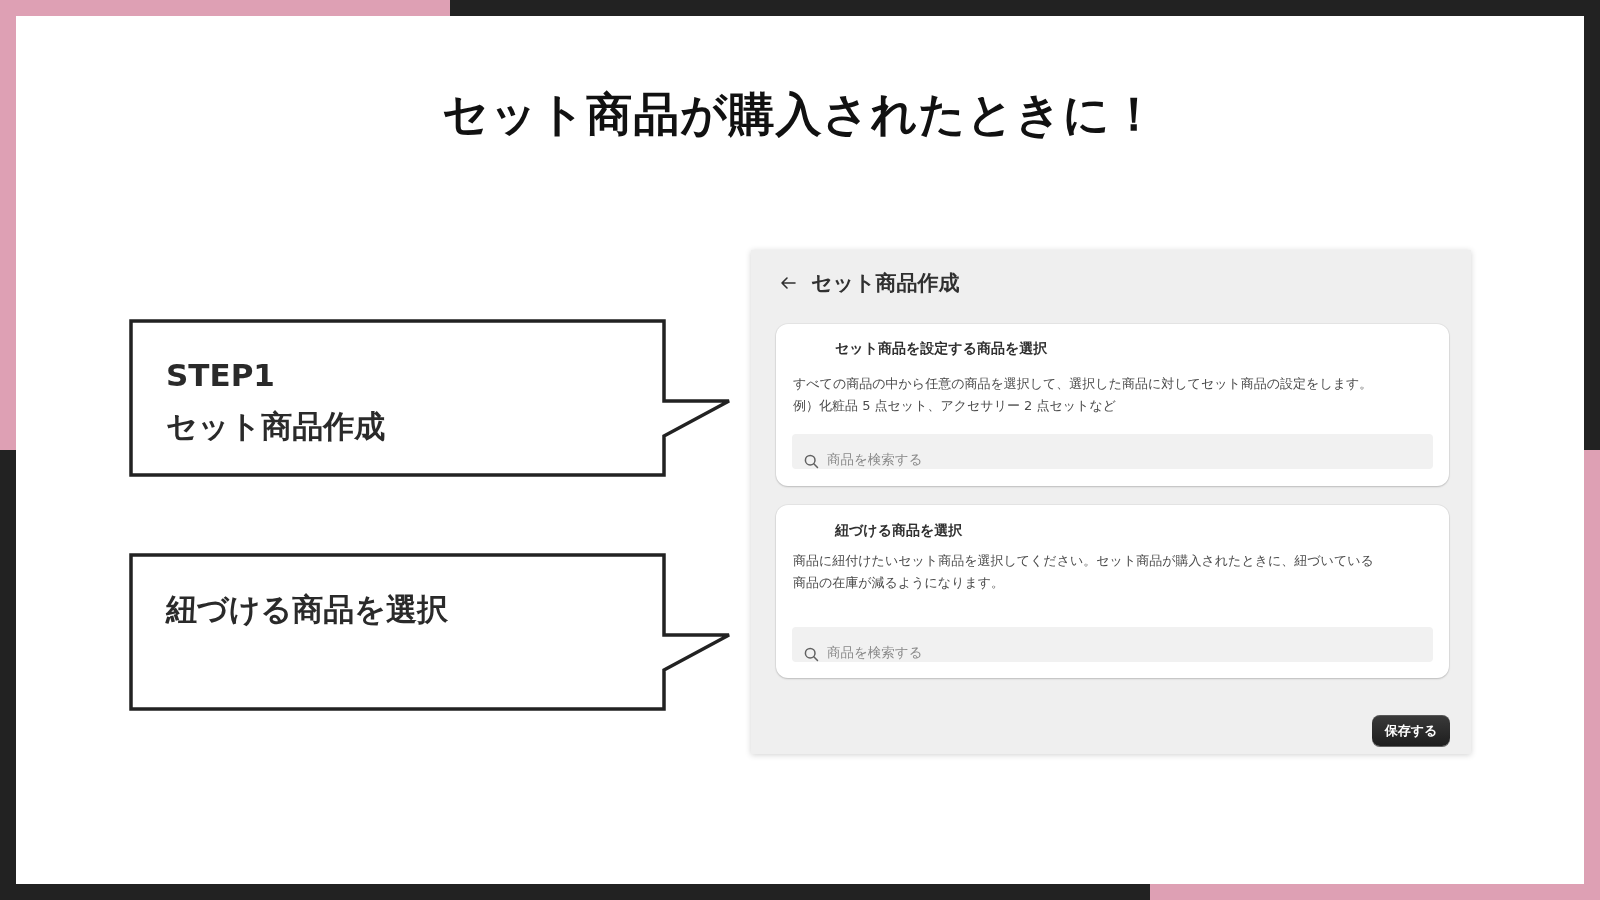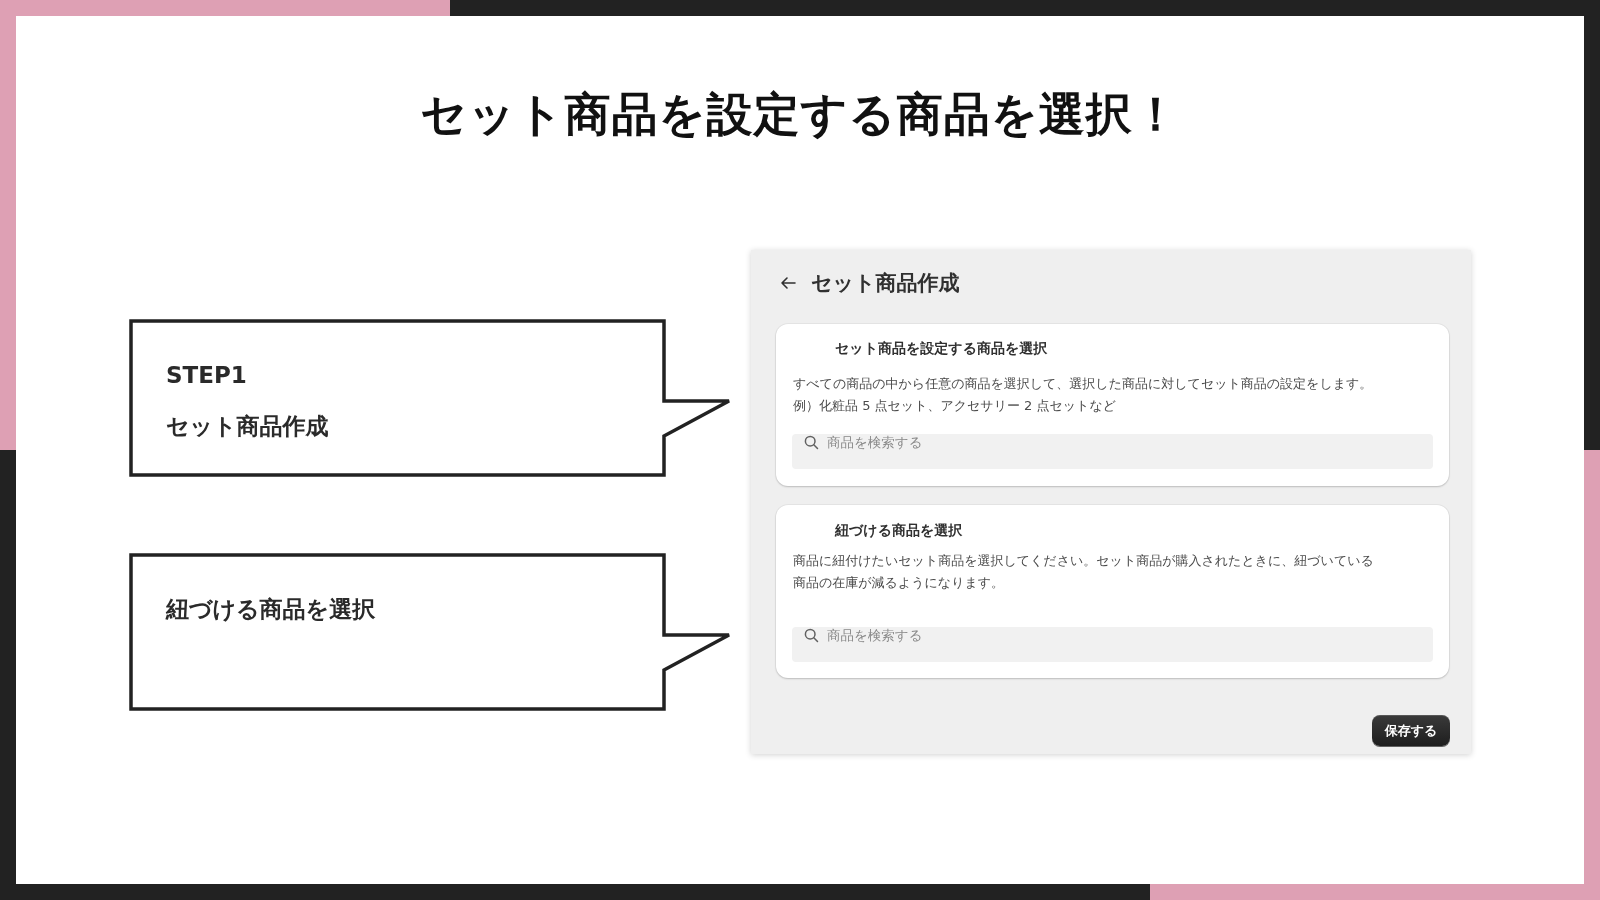--- a/index.html
+++ b/index.html
@@ -2,44 +2,44 @@
 <html><head>
 <meta charset="utf-8">
 <style>
   html, body { margin:0; padding:0; }
   body { width:1600px; height:900px; position:relative; overflow:hidden; background:#222222; font-family:"DejaVu Sans", "Liberation Sans", sans-serif; }
   .frame-seg { position:absolute; }
   .canvas { position:absolute; left:16px; top:16px; width:1568px; height:868px; background:#ffffff; }
   .main-title { position:absolute; left:0; top:84px; width:1600px; text-align:center; font-size:46px; font-weight:bold; color:#111111; letter-spacing:1px; }
   .callout { position:absolute; left:128px; width:610px; height:160px; }
   .callout svg { position:absolute; left:0; top:0; }
-  .callout-text { position:absolute; left:38px; top:32px; font-weight:bold; color:#2a2a2a; font-size:23px; line-height:51px; }
+  .callout-text { position:absolute; left:38px; top:32px; font-weight:bold; color:#2a2a2a; font-size:31px; line-height:51px; }
   .panel { position:absolute; left:751px; top:250px; width:720px; height:504px; background:#efefef; box-shadow:0 1px 6px rgba(0,0,0,0.18); }
   .panel-header { position:absolute; left:28px; top:18px; height:30px; display:flex; align-items:center; }
   .back-icon { width:18px; height:18px; margin-right:14px; display:flex; align-items:center; justify-content:center; cursor:pointer; }
   .panel-title { font-size:21px; font-weight:bold; color:#303030; }
   .card { position:absolute; left:25px; width:673px; background:#ffffff; border-radius:12px; box-shadow:0 1px 2px rgba(0,0,0,0.18), 0 0 0 1px rgba(0,0,0,0.04); }
   .card-title { position:absolute; left:17px; top:16px; font-size:14px; font-weight:bold; color:#303030;margin-left:42px; }
   .card-desc { position:absolute; left:17px; font-size:13px; color:#4a4a4a; line-height:21.5px; }
-  .search { position:absolute; left:16px; width:641px; height:35px; background:#f1f1f1; border-radius:4px; display:flex; align-items:flex-start; cursor:text; }
+  .search { position:absolute; left:16px; width:641px; height:35px; background:#f1f1f1; border-radius:4px; display:flex; align-items:flex-end; cursor:text; }
   .search-icon { margin-left:12px; margin-right:7px; width:16px; height:16px; display:flex; align-items:center; }
   .search-ph { font-size:13.5px; color:#8a8a8a; }
   .save-btn { position:absolute; left:621px; top:465px; width:78px; height:31px; border-radius:8px; background:linear-gradient(#3a3a3a, #1e1e1e); box-shadow:0 1px 0 rgba(0,0,0,0.6), inset 0 1px 0 rgba(255,255,255,0.15); color:#ffffff; font-size:13px; font-weight:bold; display:flex; align-items:center; justify-content:center; cursor:pointer; }
 </style>
 </head>
 <body>
 
 <div class="frame-seg" style="left:0;top:0;width:450px;height:16px;background:#dea0b4;"></div>
 <div class="frame-seg" style="left:0;top:0;width:16px;height:450px;background:#dea0b4;"></div>
 <div class="frame-seg" style="left:1150px;top:884px;width:450px;height:16px;background:#dea0b4;"></div>
 <div class="frame-seg" style="left:1584px;top:450px;width:16px;height:450px;background:#dea0b4;"></div>
 
 <div class="canvas"></div>
 
-<div class="main-title">セット商品を設定する商品を選択！</div>
+<div class="main-title">セット商品が購入されたときに！</div>
 
 <div class="callout" style="top:318px;">
   <svg width="610" height="160" viewBox="0 0 610 160">
     <path d="M3 3 H536 V83 H601 L536 118 V157 H3 Z" fill="#ffffff" stroke="#222222" stroke-width="3.5" stroke-linejoin="miter"></path>
   </svg>
   <div class="callout-text">
     <div>STEP1</div>
     <div>セット商品作成</div>
   </div>
 </div>

